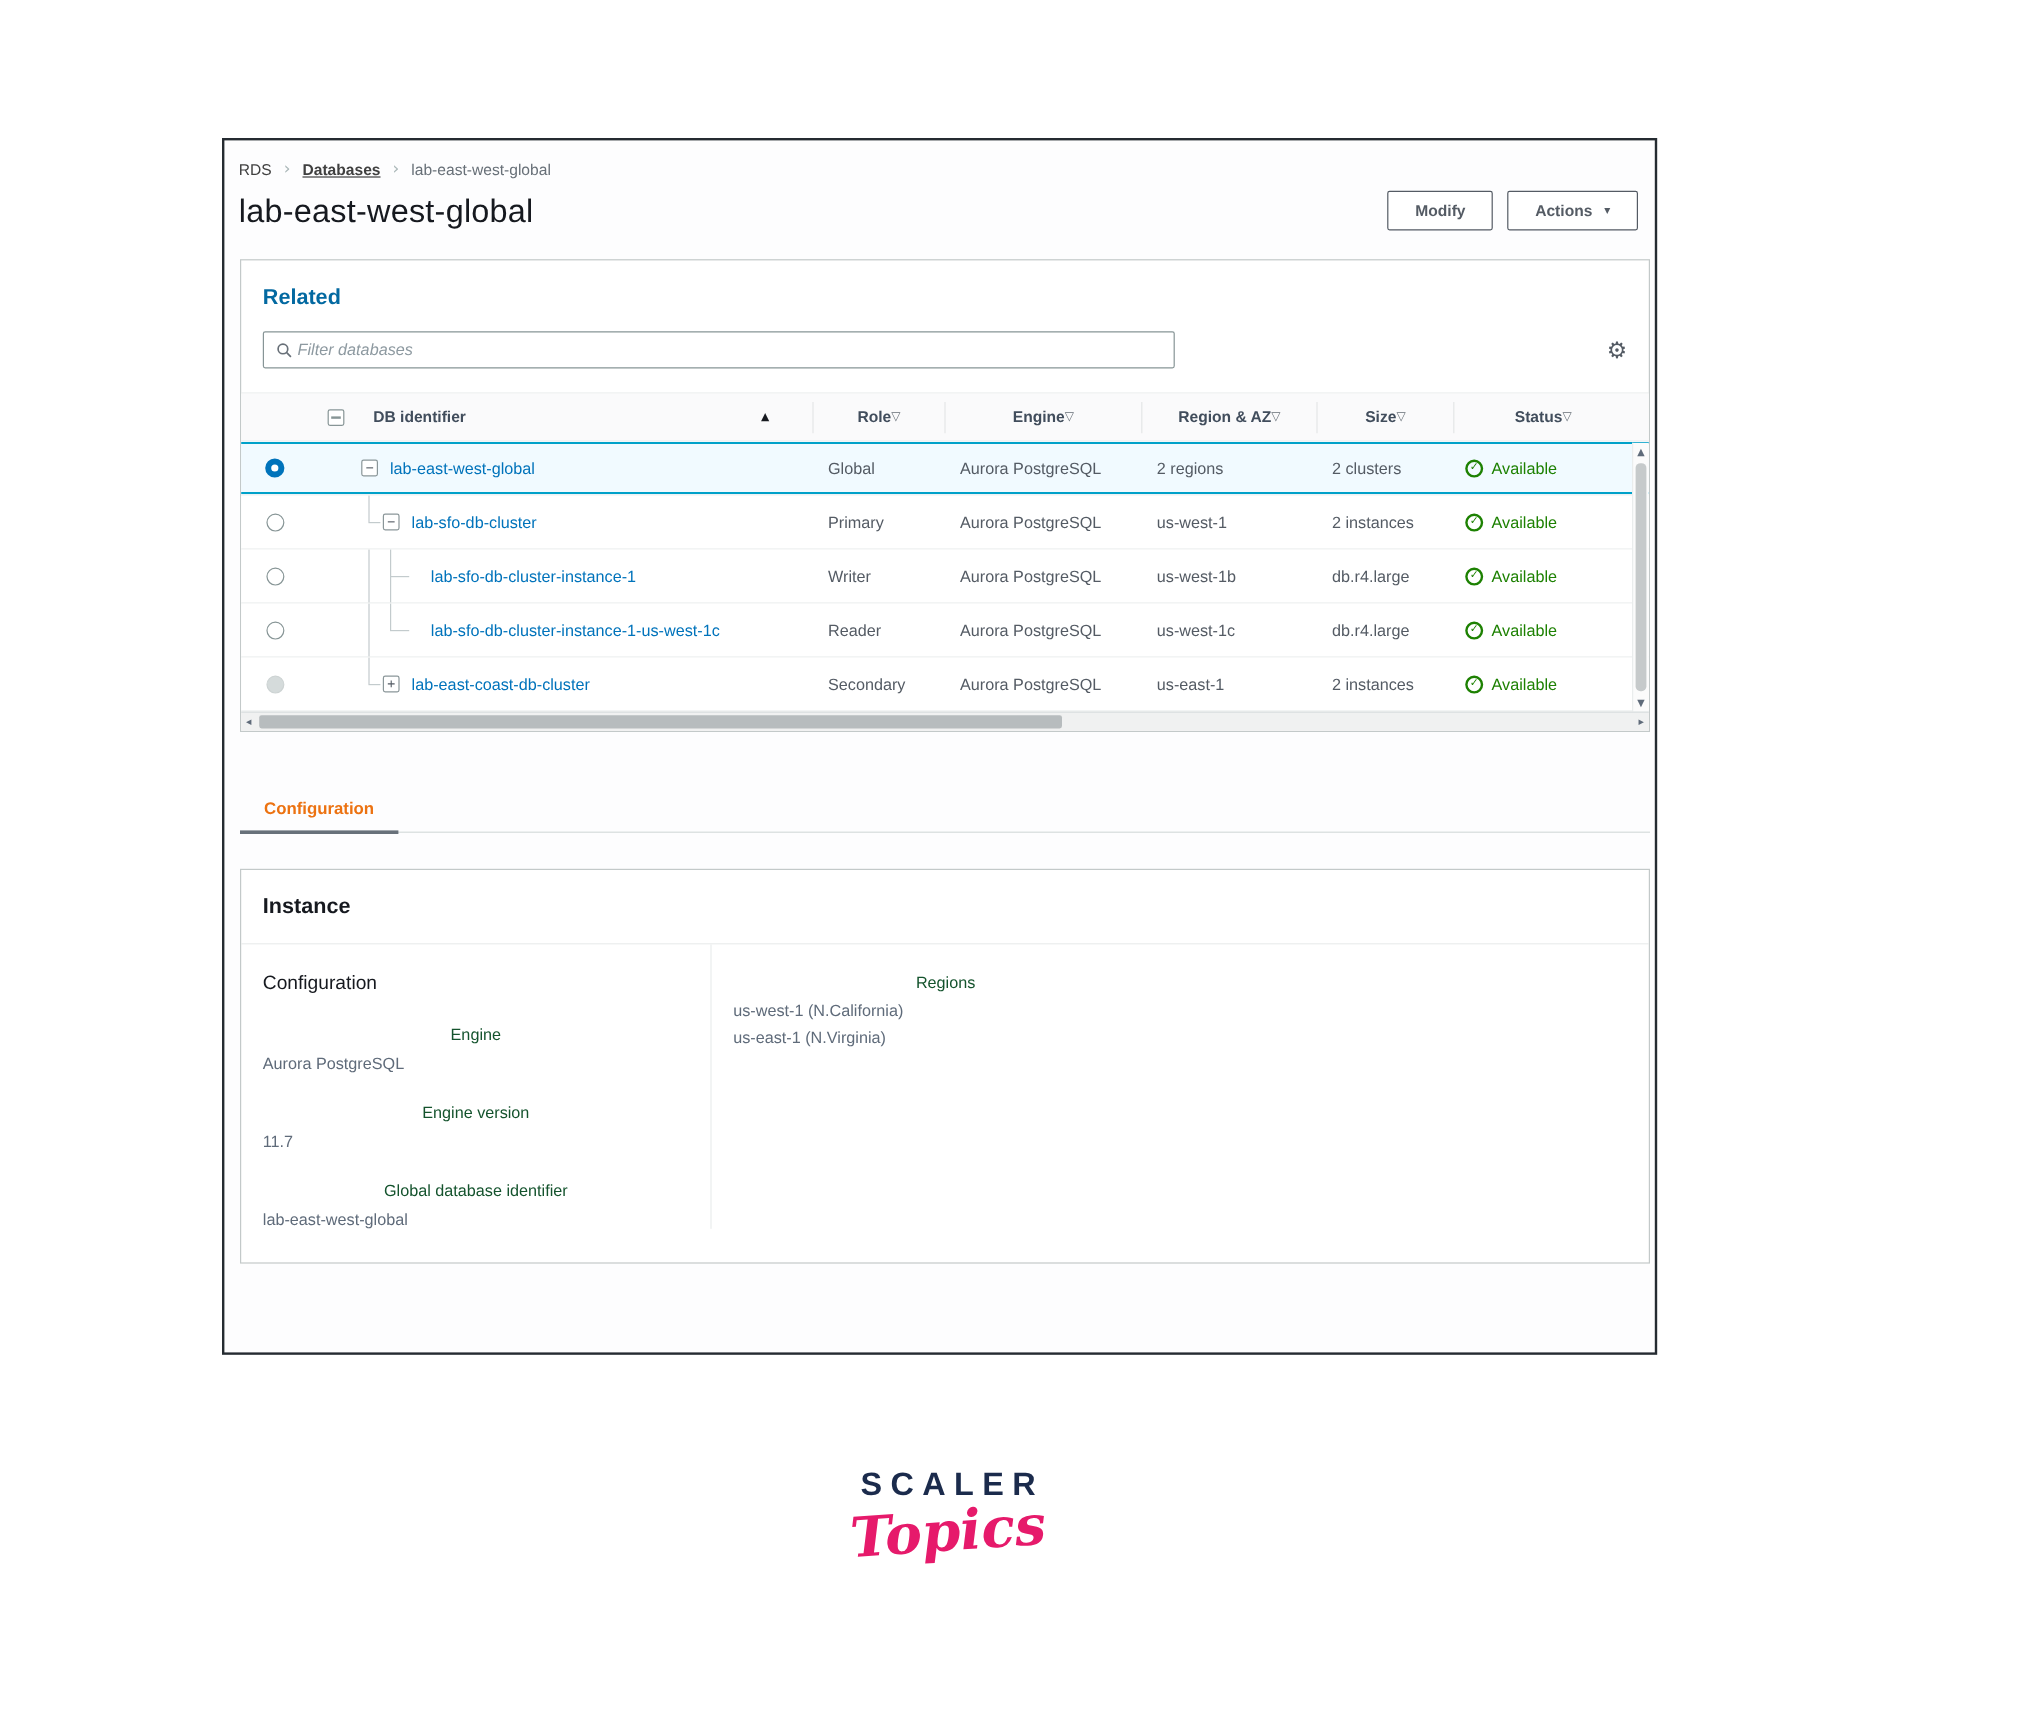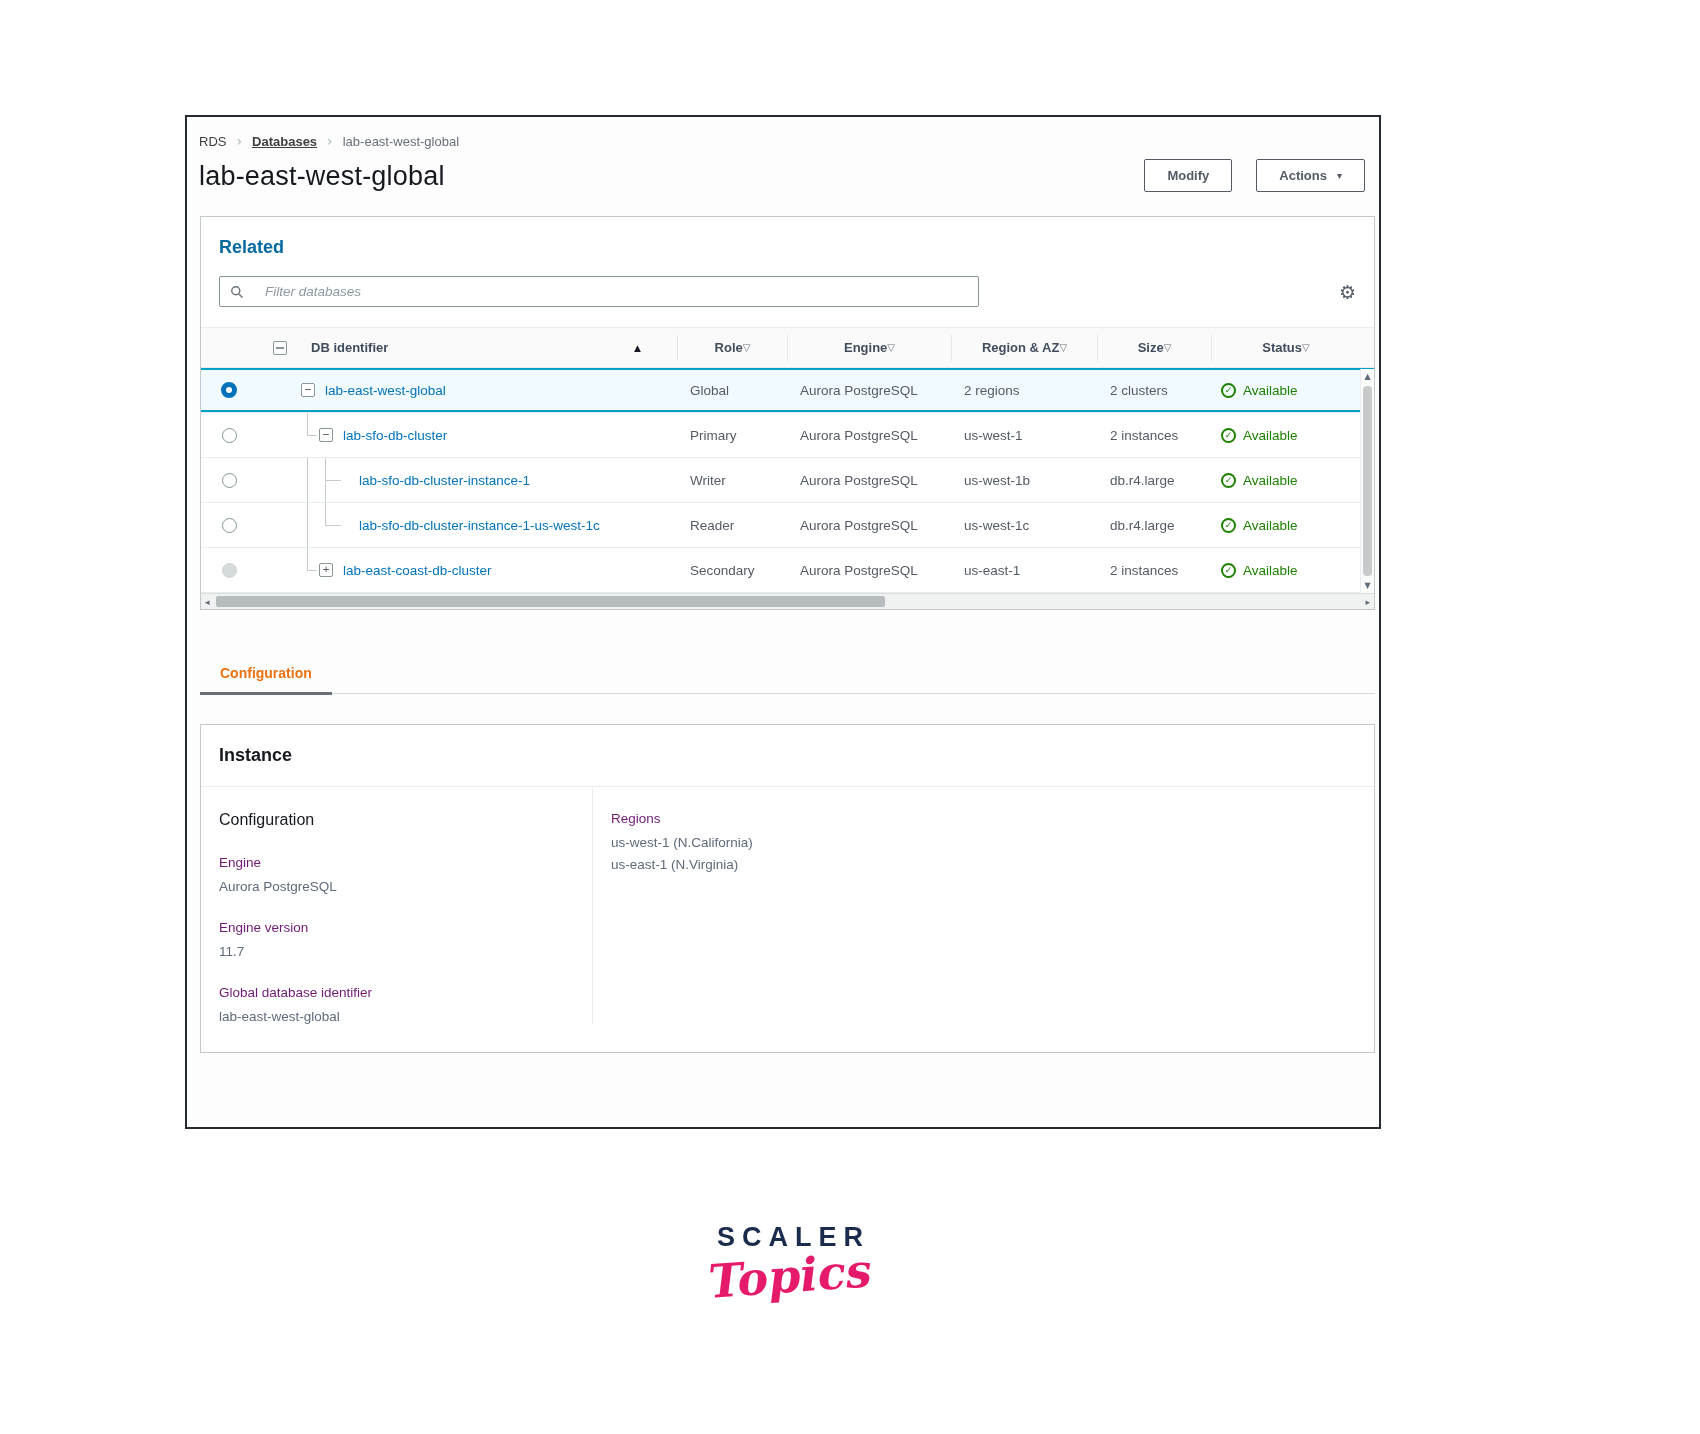--- a/index.html
+++ b/index.html
@@ -13,31 +13,31 @@
   
   .breadcrumb { display:flex; align-items:center; gap:10px; padding:16px 14px 0 12px; font-size:13px; }
   .crumb-link { color:#404040; cursor:pointer; }
   .crumb-link.bold { font-weight:700;text-decoration:underline; }
   .crumb-sep { color:#aab7b8; font-size:14px; font-family:"DejaVu Sans",sans-serif; }
   .crumb-current { color:#687078; }
 
   
   .title-row { display:flex; align-items:flex-end; justify-content:space-between; padding:10px 12px 0 12px; }
   .page-title { font-size:27px; font-weight:400; color:#16191f; letter-spacing:0.2px; }
-  .btns { display:flex; gap:24px; padding-right:2px; }
+  .btns { display:flex; gap:12px; padding-right:2px; }
   .btn { height:33px; padding:0 22px; background:#fff; border:1px solid #545b64; border-radius:2px;
          font-weight:700; font-size:13px; color:#545b64; display:flex; align-items:center; gap:10px; cursor:pointer; }
   .caret { font-size:10px; color:#545b64; font-family:"DejaVu Sans",sans-serif; }
 
   
   .related-card { margin:24px 4px 0 13px; background:#fff; border:1px solid #c3c9c9; }
   .related-heading { font-size:18px; font-weight:700; padding:20px 18px 18px 18px; color:#0369a1; }
   .filter-row { display:flex; align-items:center; padding:0 18px 20px 18px; }
   .filter-box { width:760px; height:31px; border:1px solid #879596; border-radius:2px; background:#fff;
-                display:flex; align-items:center; gap:21px; padding:0 10px; }
+                display:flex; align-items:center; gap:4px; padding:0 10px; }
   .filter-input { border:none; outline:none; flex:1; font-size:13.5px; color:#16191f; background:transparent;
                   font-family:"Liberation Sans","DejaVu Sans",sans-serif; }
   .filter-input::placeholder { color:#8d99a0; font-style:italic; }
   .gear { margin-left:auto; font-size:19px; color:#545b64; font-family:"DejaVu Sans",sans-serif; cursor:pointer; }
 
   
   .table-wrap { position:relative; border-top:1px solid #eaeded; }
   .t-head, .t-row { display:grid; grid-template-columns:56px 420px 110px 164px 146px 114px 1fr; align-items:center; }
   .t-head { height:40px; background:#fafafb; border-bottom:1px solid #eaeded;
             font-size:13px; font-weight:700; color:#414d5c; }
@@ -89,21 +89,21 @@
   .tab.active { color:#ec7211; border-bottom:3px solid #68717a; margin-bottom:-2px; }
 
   
   .instance-card { margin:30px 4px 0 13px; background:#fff; border:1px solid #c3c9c9; }
   .instance-header { font-size:18px; font-weight:700; padding:20px 18px; border-bottom:1px solid #eaeded; color:#16191f; }
   .instance-body { display:grid; grid-template-columns:1fr 1fr 1fr; padding-bottom:28px; }
   .inst-col { padding:24px 18px 0 18px; }
   .inst-col + .inst-col { border-left:1px solid #eaeded; }
   .col-heading { font-size:16px; font-weight:400; color:#16191f; margin-bottom:26px; }
   .field { margin-bottom:26px; }
-  .field-label { font-size:13.5px; color:#701a75; margin-bottom:9px; }
+  .field-label { font-size:13.5px; color:#14532d; margin-bottom:9px;text-align:center; }
   .field-value { font-size:13.5px; color:#5f6b7a; }
   .region-line { font-size:13.5px; color:#5f6b7a; margin-bottom:7px; }
 
   
   .logo { position:absolute; left:695px; top:1222px; width:190px; text-align:center; }
   .logo-top { font-size:27px; font-weight:700; letter-spacing:7px; padding-left:7px; color:#1b2b4c; }
   .logo-script { font-family:"DejaVu Serif",serif; font-style:italic; font-weight:700; font-size:46px;
                  color:#e61a6b; margin-top:-4px; transform:rotate(-4deg); }
 </style>
 </head>

